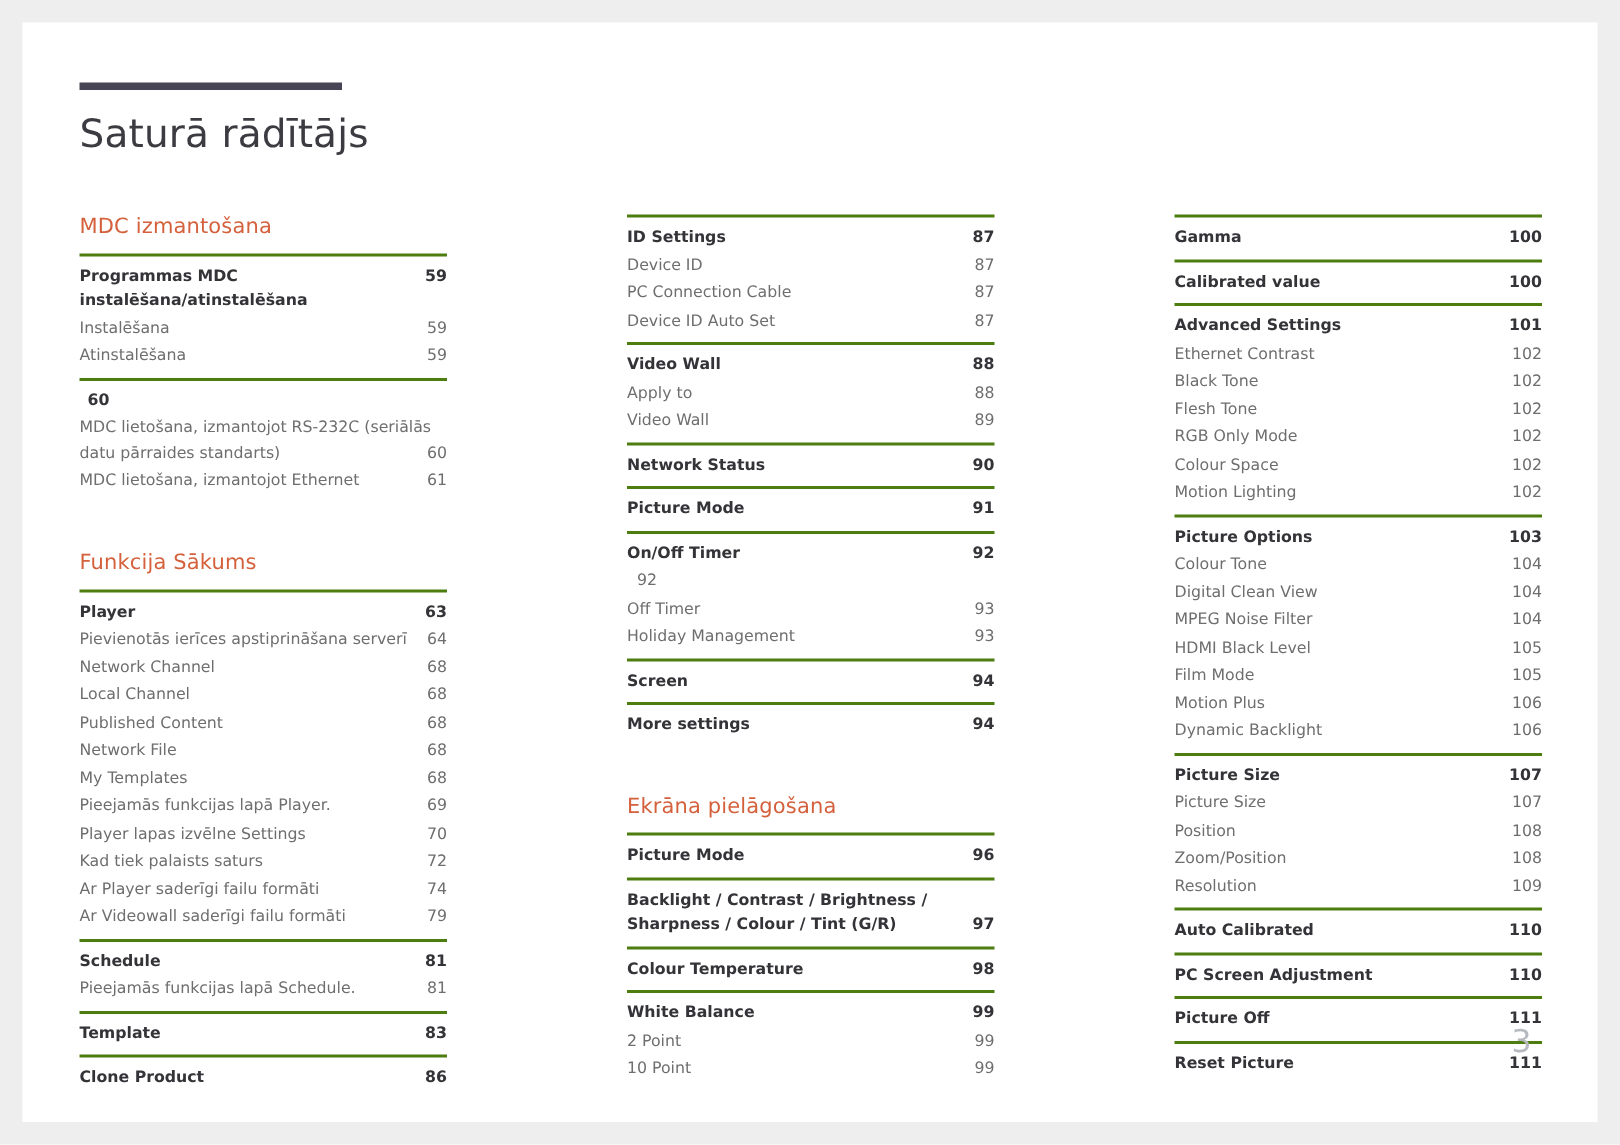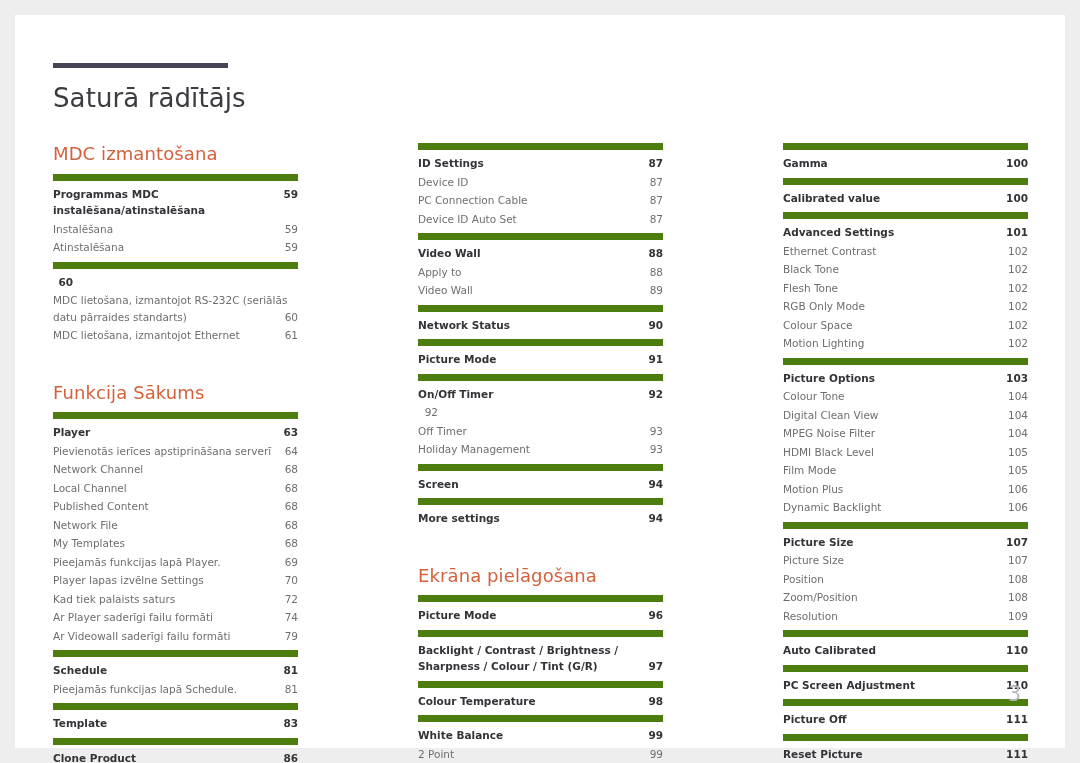--- a/index.html
+++ b/index.html
@@ -17,21 +17,21 @@
     position: absolute;
     left: 15px;
     top: 15px;
     width: 1050px;
     height: 733px;
     background: #ffffff;
   }
   .page-header {
     position: absolute;
     left: 38px;
-    top: 48px;
+    top: 40px;
     width: 300px;
   }
   .title-rule {
     width: 175px;
     height: 5px;
     background: #474456;
     margin: 0 0 16px 0;
   }
   .page-title {
     font-size: 26px;
@@ -49,31 +49,31 @@
     display: flex;
     gap: 0;
   }
   .col {
     width: 245px;
   }
   .col-gap { width: 120px; }
 
   .section-heading {
     color: #d4603c;
-    font-size: 18px;
+    font-size: 14px;
     font-weight: 400;
     letter-spacing: 0.1px;
     margin: 0 0 9px 0;
     line-height: 1.2;
   }
   .section-heading.spaced {
     margin-top: 32px;
   }
   .toc-group {
-    border-top: 7px solid #4d7c0f;
+    border-top: 2px solid #4d7c0f;
     padding-top: 4px;
     padding-bottom: 5px;
   }
   .toc-row {
     display: flex;
     align-items: baseline;
     line-height: 16.5px;
     padding: 1px 0;
   }
   .toc-label {

